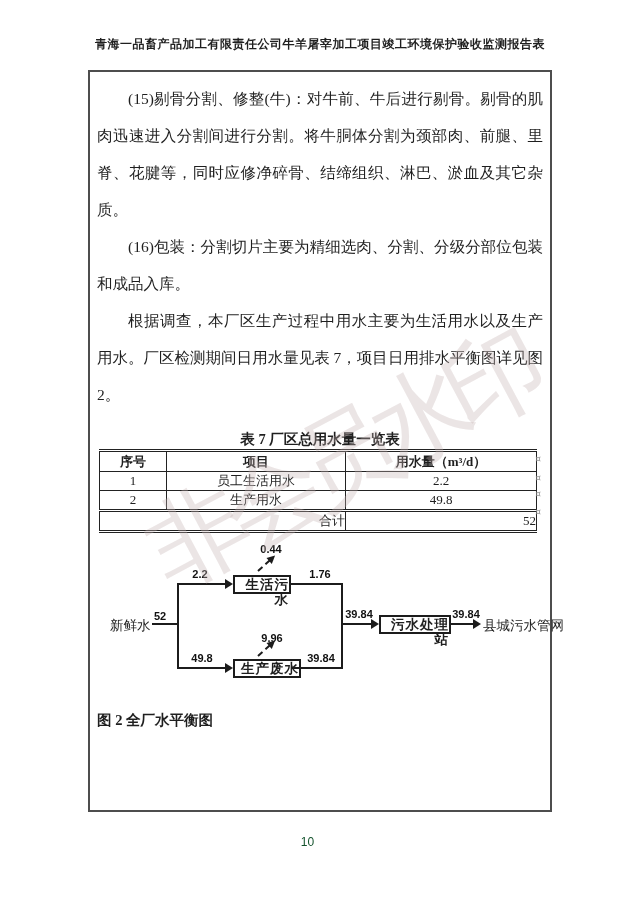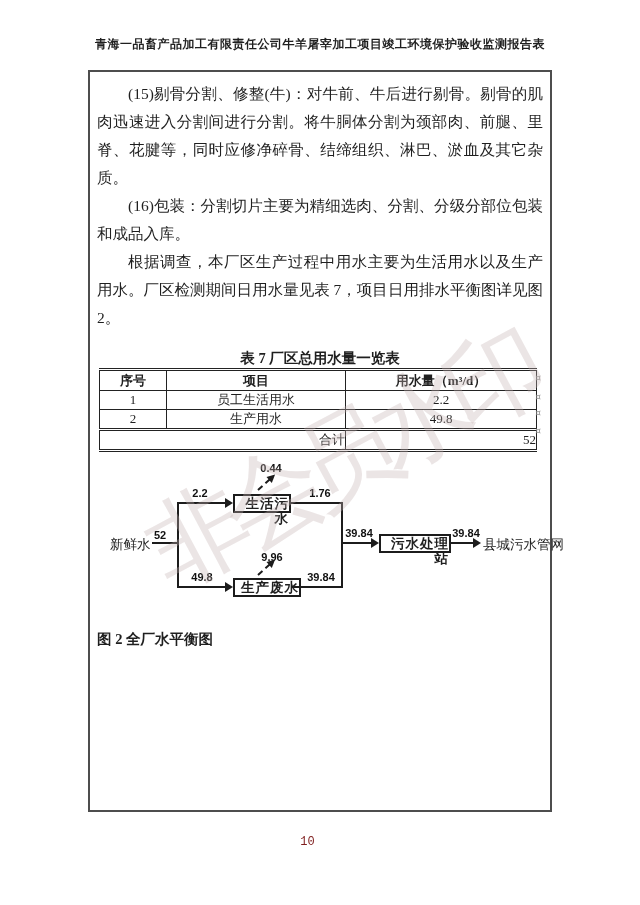--- a/index.html
+++ b/index.html
@@ -9,21 +9,21 @@
   }
   .doc-title{
     position:absolute;top:36px;left:0;width:640px;text-align:center;
     font-size:12px;font-weight:bold;letter-spacing:.5px;
   }
   .frame{
     position:absolute;left:88px;top:70px;width:464px;height:742px;
     border:2px solid #4d4d4d;box-sizing:border-box;padding:8px 7px 0 7px;
   }
   .para{
-    margin:0;font-size:15.5px;line-height:28px;text-align:justify;
+    margin:0;font-size:15.5px;line-height:37px;text-align:justify;
     text-indent:2em;
   }
   .heading{font-size:15.5px;font-weight:bold;line-height:27px;}
   .table-wrap{position:relative;margin-top:17px;}
   .table-title{
     text-align:center;font-size:14.5px;font-weight:bold;line-height:18px;margin-bottom:1px;
   }
   table.usage{
     width:438px;margin-left:2px;border-collapse:collapse;
     border-top:3px double #222;border-bottom:3px double #222;
@@ -59,21 +59,21 @@
     position:absolute;width:16px;height:0;border-top:2px dashed #1c1c1c;
     transform:rotate(-42deg);transform-origin:0 50%;
   }
   .dash::after{
     content:"";position:absolute;right:-7px;top:-5px;width:0;height:0;
     border-left:8px solid #1c1c1c;border-top:4px solid transparent;border-bottom:4px solid transparent;
   }
   .fig-caption{text-align:left;font-size:14.5px;font-weight:bold;margin-top:2px;}
   .page-number{
     position:absolute;left:0;top:835px;width:615px;text-align:center;
-    font-family:Liberation Mono, monospace;font-size:12px;color:#7f1d1d;
+    font-family:Liberation Sans, sans-serif;font-size:12px;color:#14532d;
   }
   .watermark{
     position:absolute;left:155px;top:510px;z-index:3;pointer-events:none;
     font-size:100px;line-height:100px;letter-spacing:-16px;white-space:nowrap;
     color:rgba(196,178,178,0.34);transform:rotate(-28deg);transform-origin:0 50%;
   }
 </style>
 </head>
 <body>
 

